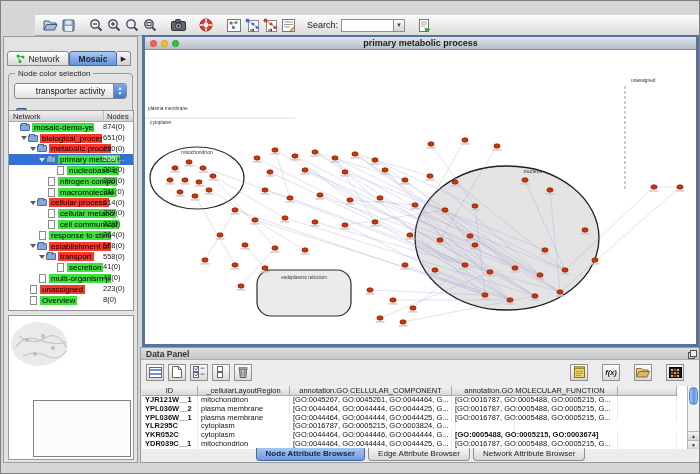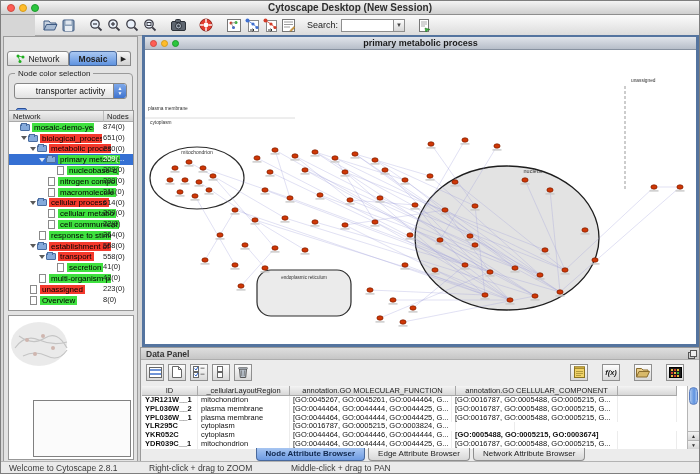--- a/index.html
+++ b/index.html
@@ -110,26 +110,20 @@
   .dp-tab{height:13px;padding:0 9px;font-size:8px;color:#222;line-height:12px;border:1px solid #8f8f8f;border-top:none;
     border-radius:0 0 4px 4px;background:linear-gradient(#f4f4f4,#d8d8d8);white-space:nowrap;}
   .dp-tab.sel{background:linear-gradient(#a7c5f1,#6e9be2);border-color:#49699c;font-weight:bold;color:#10284e;}
   svg text{font-family:"Liberation Sans",sans-serif;}
 </style>
 </head>
 <body>
 
 <div class="app">
 
-  <div class="titlebar">
-    <div class="light r"></div>
-    <div class="light y"></div>
-    <div class="light g"></div>
-    <div class="title">Cytoscape Desktop (New Session)</div>
-  </div>
 
   <div class="toolbar">
     <div class="tbtn">
       <svg width="15" height="13" viewBox="0 0 15 13">
           <path d="M1 11 V2 h5 l1.5 2 H13 v2" fill="#c7d2e0" stroke="#3e5a82" stroke-width="1"></path>
           <path d="M1 11 L3.5 5.5 H14 L11.5 11 Z" fill="#a9bcd4" stroke="#3e5a82" stroke-width="1"></path>
         </svg>
     </div>
     <div class="tbtn">
       <svg width="13" height="13" viewBox="0 0 13 13">
@@ -748,22 +742,22 @@
             <rect x="2" y="8" width="2" height="2" fill="#e8b93c"></rect>
             <rect x="5" y="8" width="2" height="2" fill="#d23b28"></rect>
             <rect x="8" y="8" width="2" height="2" fill="#e8b93c"></rect>
           </svg>
       </div>
     </div>
     <div class="dtable">
       <div class="dhead" id="dtable-head">
           <div class="hc" style="width: 56px;">ID</div>
           <div class="hc" style="width: 92px;">_cellularLayoutRegion</div>
+          <div class="hc" style="width: 162px;">annotation.GO CELLULAR_COMPONENT</div>
           <div class="hc" style="width: 166px;">annotation.GO MOLECULAR_FUNCTION</div>
-          <div class="hc" style="width: 162px;">annotation.GO CELLULAR_COMPONENT</div>
           <div class="hc" style="width: 59px;"></div>
         </div>
       <div id="dtable-body">
           <div class="drow">
             <div class="dc id" style="width: 56px;">YJR121W__1</div>
             <div class="dc" style="width: 92px;">mitochondrion</div>
             <div class="dc" style="width: 162px;">[GO:0045267, GO:0045261, GO:0044464, G...</div>
             <div class="dc" style="width: 166px;">[GO:0016787, GO:0005488, GO:0005215, G...</div>
             <div class="dc" style="width: 59px;"></div>
           </div>
@@ -808,19 +802,14 @@
       <div class="varr" style="bottom:9px;">▲</div>
       <div class="varr" style="bottom:0;">▼</div>
     </div>
     <div class="dp-tabs">
       <div class="dp-tab sel">Node Attribute Browser</div>
       <div class="dp-tab">Edge Attribute Browser</div>
       <div class="dp-tab">Network Attribute Browser</div>
     </div>
   </div>
 
-  <div class="statusbar">
-    <span style="left:8px;">Welcome to Cytoscape 2.8.1</span>
-    <span style="left:148px;">Right-click + drag to ZOOM</span>
-    <span style="left:290px;">Middle-click + drag to PAN</span>
-  </div>
 
 </div>
 
 </body></html>

